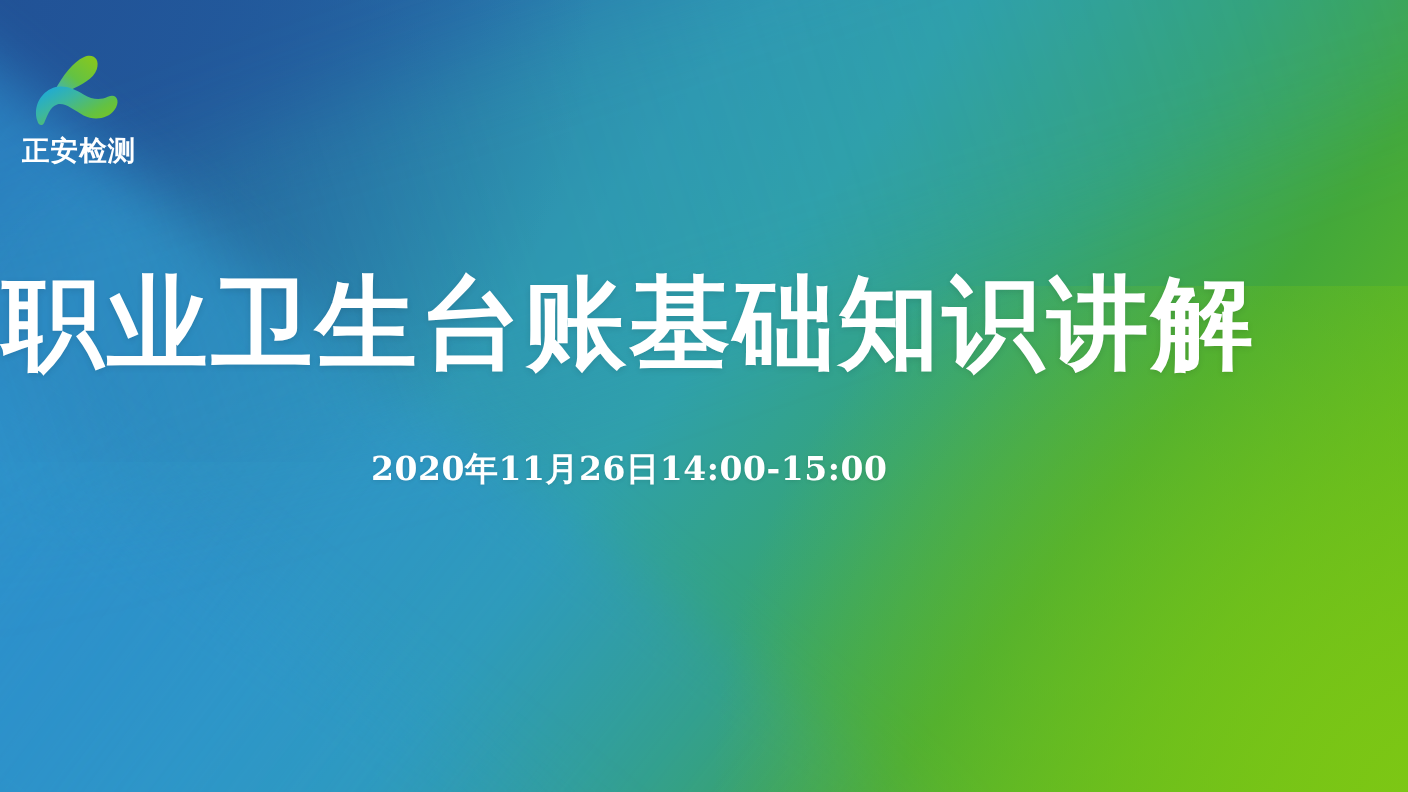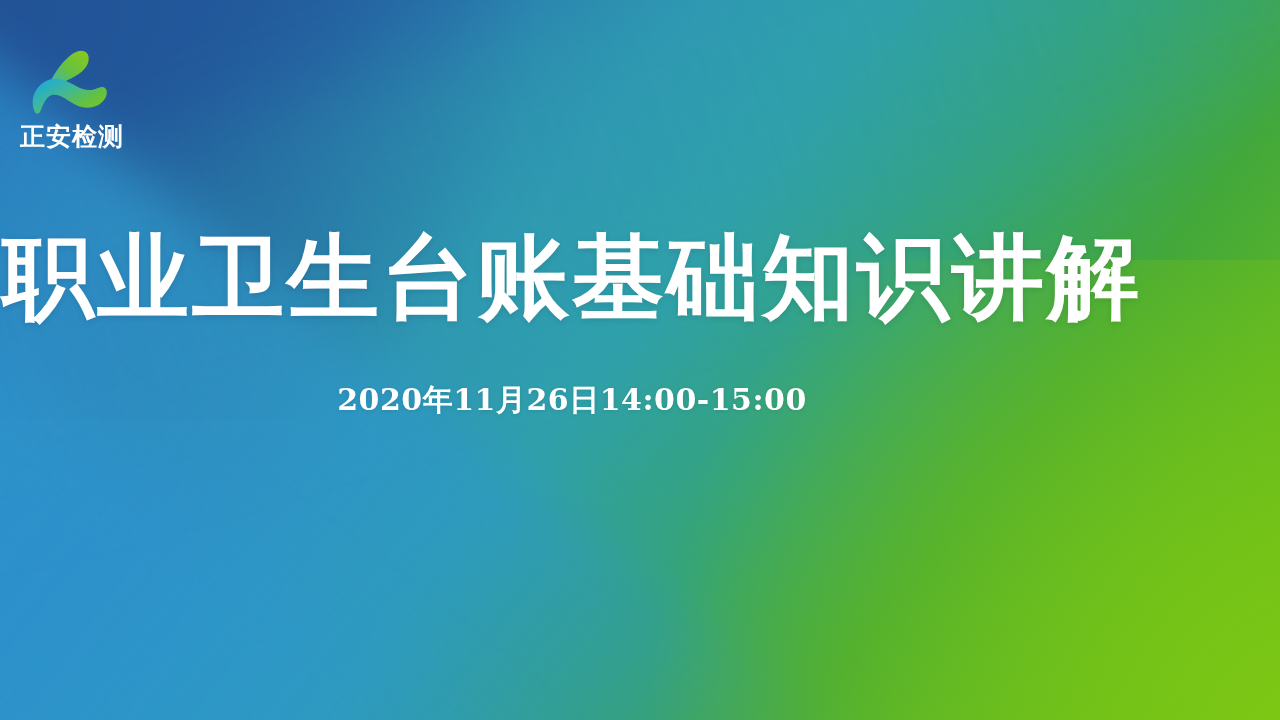--- a/index.html
+++ b/index.html
@@ -134,37 +134,37 @@
     font-size: 25px;
     font-weight: 700;
     letter-spacing: 1px;
     white-space: nowrap;
   }
 
   
   .title-block {
     position: absolute;
     left: 0;
-    top: 229px;
+    top: 245px;
     width: 1144px;
     text-align: center;
   }
   .slide-title {
     margin: 0;
     color: #ffffff;
     font-family: "DejaVu Serif", "Liberation Serif", serif;
     font-size: 92px;
     font-weight: 700;
     line-height: 1.05;
     letter-spacing: 3px;
     white-space: nowrap;
     text-shadow: 0 2px 6px rgba(0,0,0,0.10);
   }
   .slide-subtitle {
-    margin: 2px;
+    margin: 12px;
     padding-top: 52px;
     color: #ffffff;
     font-family: "DejaVu Serif", "Liberation Serif", serif;
     font-size: 30px;
     font-weight: 700;
     letter-spacing: 0.5px;
     white-space: nowrap;
     text-shadow: 0 1px 4px rgba(0,0,0,0.10);
   }
 </style>

